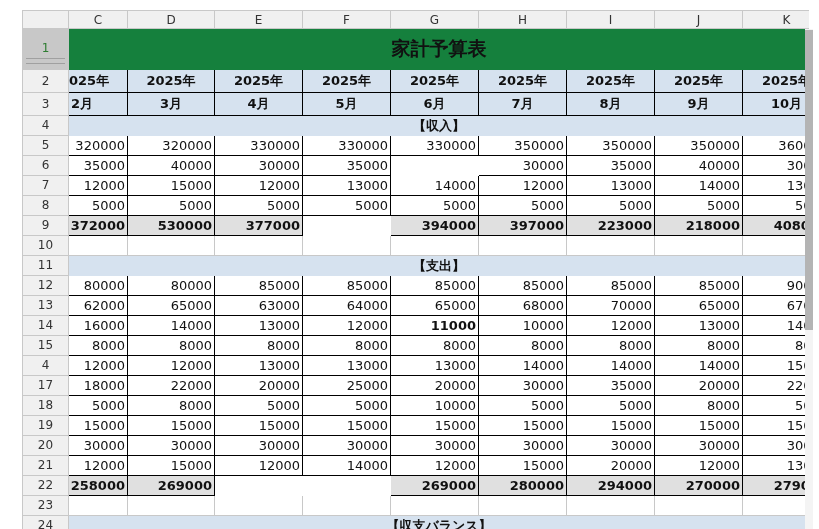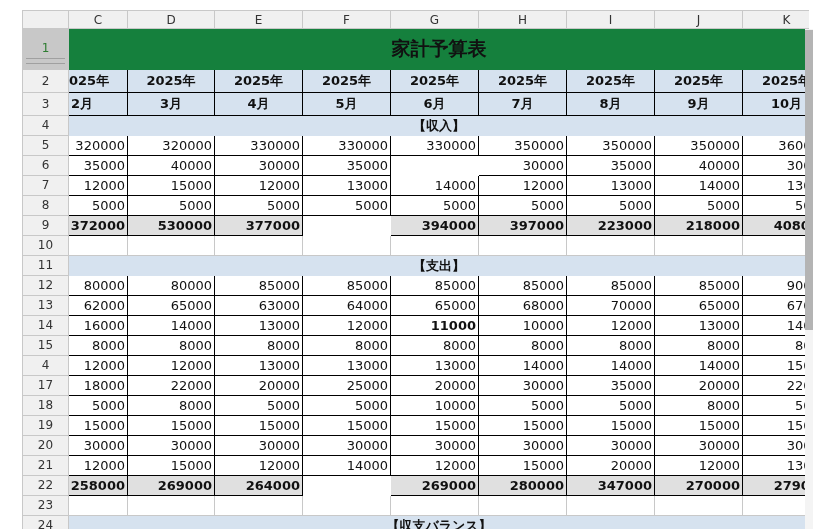--- a/index.html
+++ b/index.html
@@ -283,24 +283,23 @@
       <div class="cell bordered " style="left: 234px; width: 88px; line-height: 19px;">14000</div>
       <div class="cell bordered " style="left: 322px; width: 88px; line-height: 19px;">12000</div>
       <div class="cell bordered " style="left: 410px; width: 88px; line-height: 19px;">15000</div>
       <div class="cell bordered " style="left: 498px; width: 88px; line-height: 19px;">20000</div>
       <div class="cell bordered " style="left: 586px; width: 88px; line-height: 19px;">12000</div>
       <div class="cell bordered " style="left: 674px; width: 88px; line-height: 19px;">13000</div>
     </div>
     <div class="row " style="top: 447px; height: 20px;">
       <div class="cell bordered total-cell" style="left: 0px; width: 59px; line-height: 19px;">258000</div>
       <div class="cell bordered total-cell" style="left: 59px; width: 87px; line-height: 19px;">269000</div>
-      <div class="cell bordered total-cell" style="left: 146px; width: 88px; line-height: 19px;">264000</div>
       <div class="cell bordered total-cell" style="left: 322px; width: 88px; line-height: 19px;">269000</div>
       <div class="cell bordered total-cell" style="left: 410px; width: 88px; line-height: 19px;">280000</div>
-      <div class="cell bordered total-cell" style="left: 498px; width: 88px; line-height: 19px;">347000</div>
+      <div class="cell bordered total-cell" style="left: 498px; width: 88px; line-height: 19px;">294000</div>
       <div class="cell bordered total-cell" style="left: 586px; width: 88px; line-height: 19px;">270000</div>
       <div class="cell bordered total-cell" style="left: 674px; width: 88px; line-height: 19px;">279000</div>
     </div>
     <div class="row " style="top: 467px; height: 20px;">
       <div class="cell light " style="left: 0px; width: 59px; line-height: 19px;"></div>
       <div class="cell light " style="left: 59px; width: 87px; line-height: 19px;"></div>
       <div class="cell light " style="left: 146px; width: 88px; line-height: 19px;"></div>
       <div class="cell light " style="left: 234px; width: 88px; line-height: 19px;"></div>
       <div class="cell light " style="left: 322px; width: 88px; line-height: 19px;"></div>
       <div class="cell light " style="left: 410px; width: 88px; line-height: 19px;"></div>

